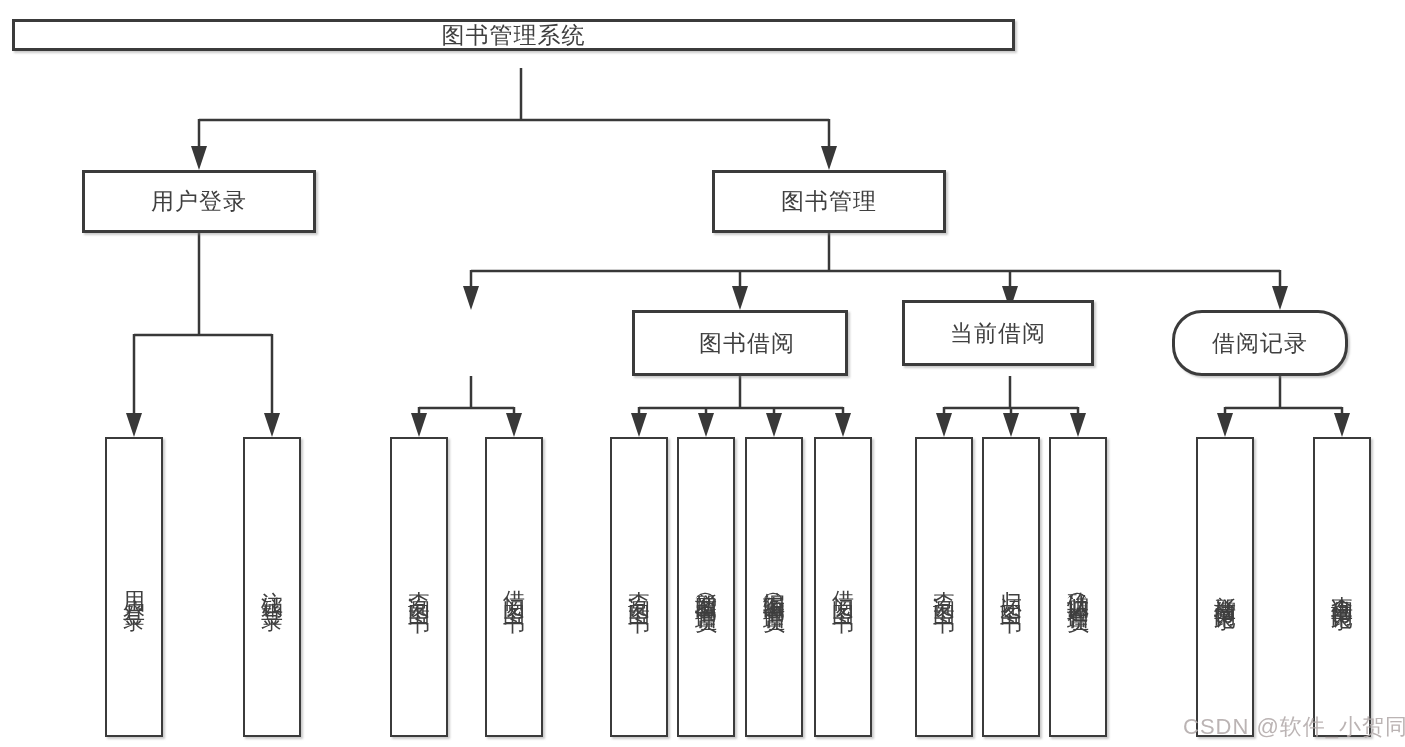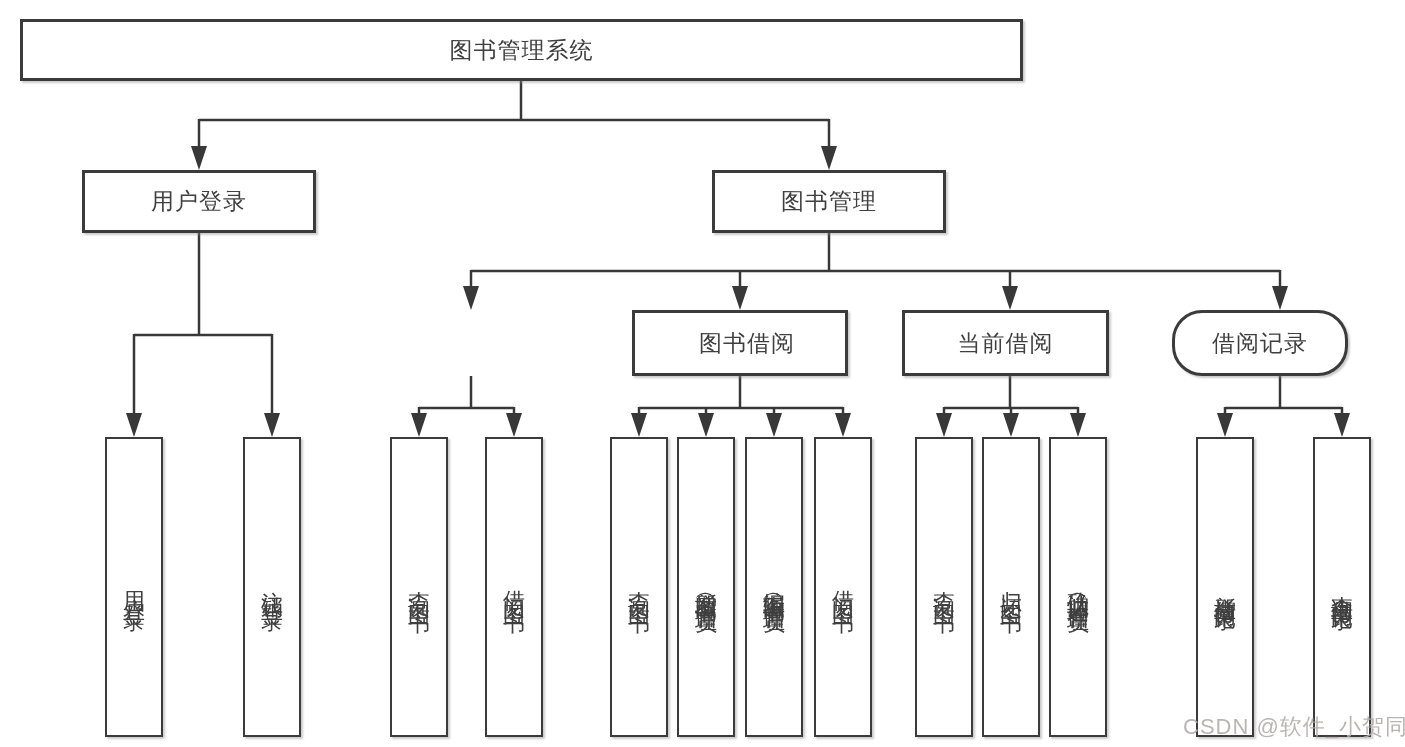--- a/index.html
+++ b/index.html
@@ -38,26 +38,26 @@
   .leaf { border-width: 2.5px; }
   .leaf .lbl {
     writing-mode: vertical-rl;
     text-orientation: mixed;
     font-size: 22px;
     letter-spacing: 7px;
     line-height: 1;
   }
   .leaf .lbl.tight { letter-spacing: 3px; }
   
-  #node-root      { left: 20px;  top: 19px;  width: 1003px; height: 62px; }
+  #node-root      { left: 12px;  top: 19px;  width: 1003px; height: 32px; }
   #node-l1-a      { left: 82px;  top: 170px; width: 234px;  height: 63px; }
   #node-l1-b      { left: 712px; top: 170px; width: 234px;  height: 63px; justify-content: center; }
   #node-l2-a      { left: 363px; top: 310px; width: 216px;  height: 66px; }
   #node-l2-b      { left: 632px; top: 310px; width: 216px;  height: 66px; padding-left: 14px; }
-  #node-l2-c      { left: 902px; top: 310px; width: 207px;  height: 66px; }
+  #node-l2-c      { left: 902px; top: 300px; width: 192px;  height: 66px; }
   #node-l2-d      { left: 1172px;top: 310px; width: 176px;  height: 66px; border-radius: 30px; }
   .leaf { top: 437px; width: 58px; height: 300px; }
   #leaf-1-1 { left: 105px; }  #leaf-1-2 { left: 243px; }
   #leaf-2-1 { left: 390px; }  #leaf-2-2 { left: 485px; }
   #leaf-3-1 { left: 610px; }  #leaf-3-2 { left: 677px; }
   #leaf-3-3 { left: 745px; }  #leaf-3-4 { left: 814px; }
   #leaf-4-1 { left: 915px; }  #leaf-4-2 { left: 982px; }
   #leaf-4-3 { left: 1049px; }
   #leaf-5-1 { left: 1196px; } #leaf-5-2 { left: 1313px; }
   #watermark {

